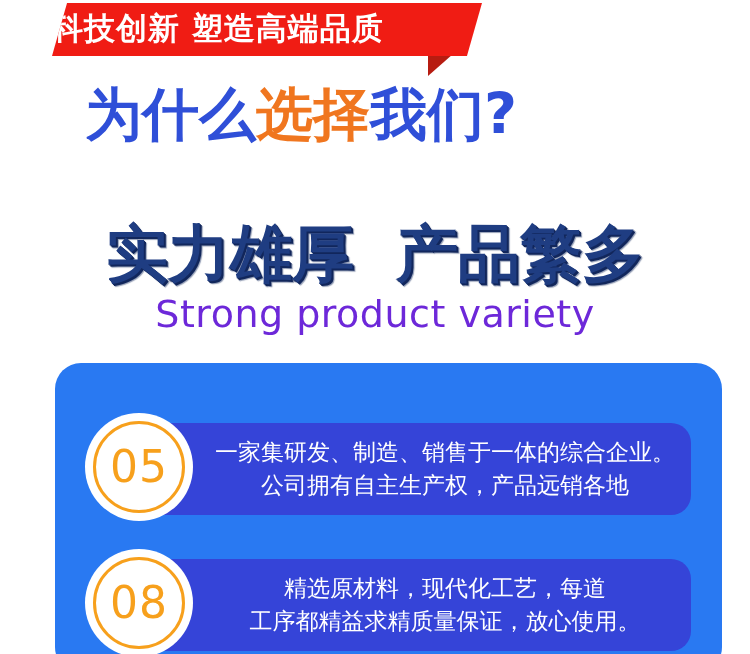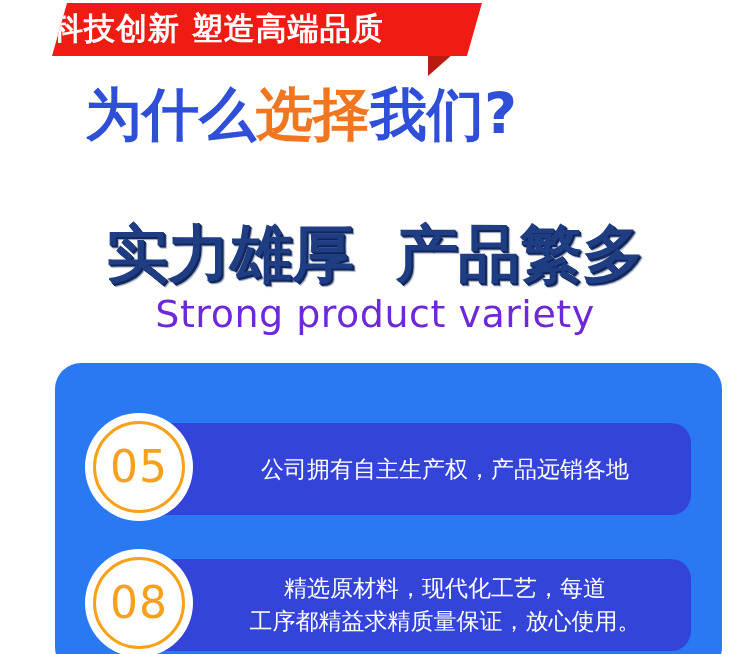--- a/index.html
+++ b/index.html
@@ -200,20 +200,21 @@
   <div class="subhead">
     <span>实力雄厚</span><span class="gap"></span><span>产品繁多</span>
   </div>
 
   <div class="eng-line">Strong product variety</div>
 
   <div class="blue-card">
 
     <div class="feature-row r1">
       <div class="feature-pill">
+        <div class="feature-line">一家集研发、制造、销售于一体的综合企业。</div>
         <div class="feature-line">公司拥有自主生产权，产品远销各地</div>
       </div>
       <div class="num-badge">
         <div class="num-badge-inner">
           <span class="num-badge-text">05</span>
         </div>
       </div>
     </div>
 
     <div class="feature-row r2">

